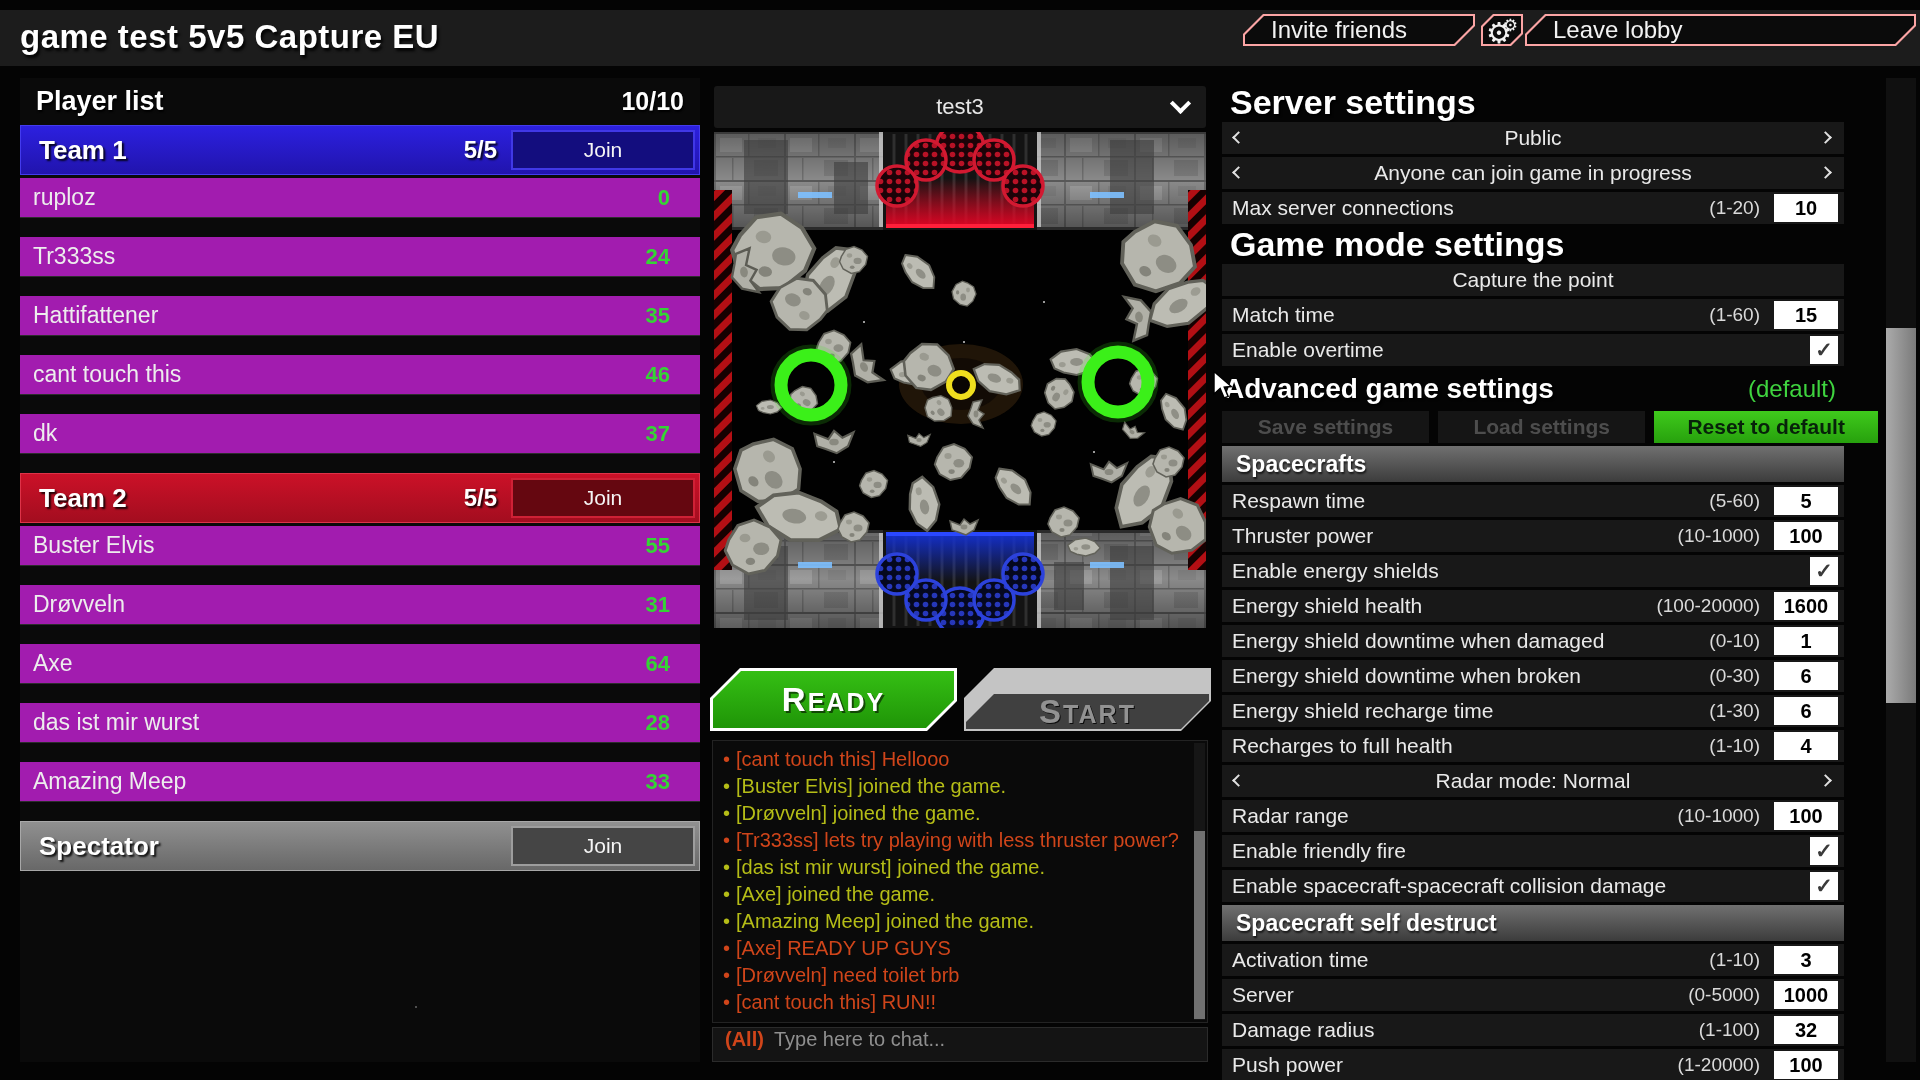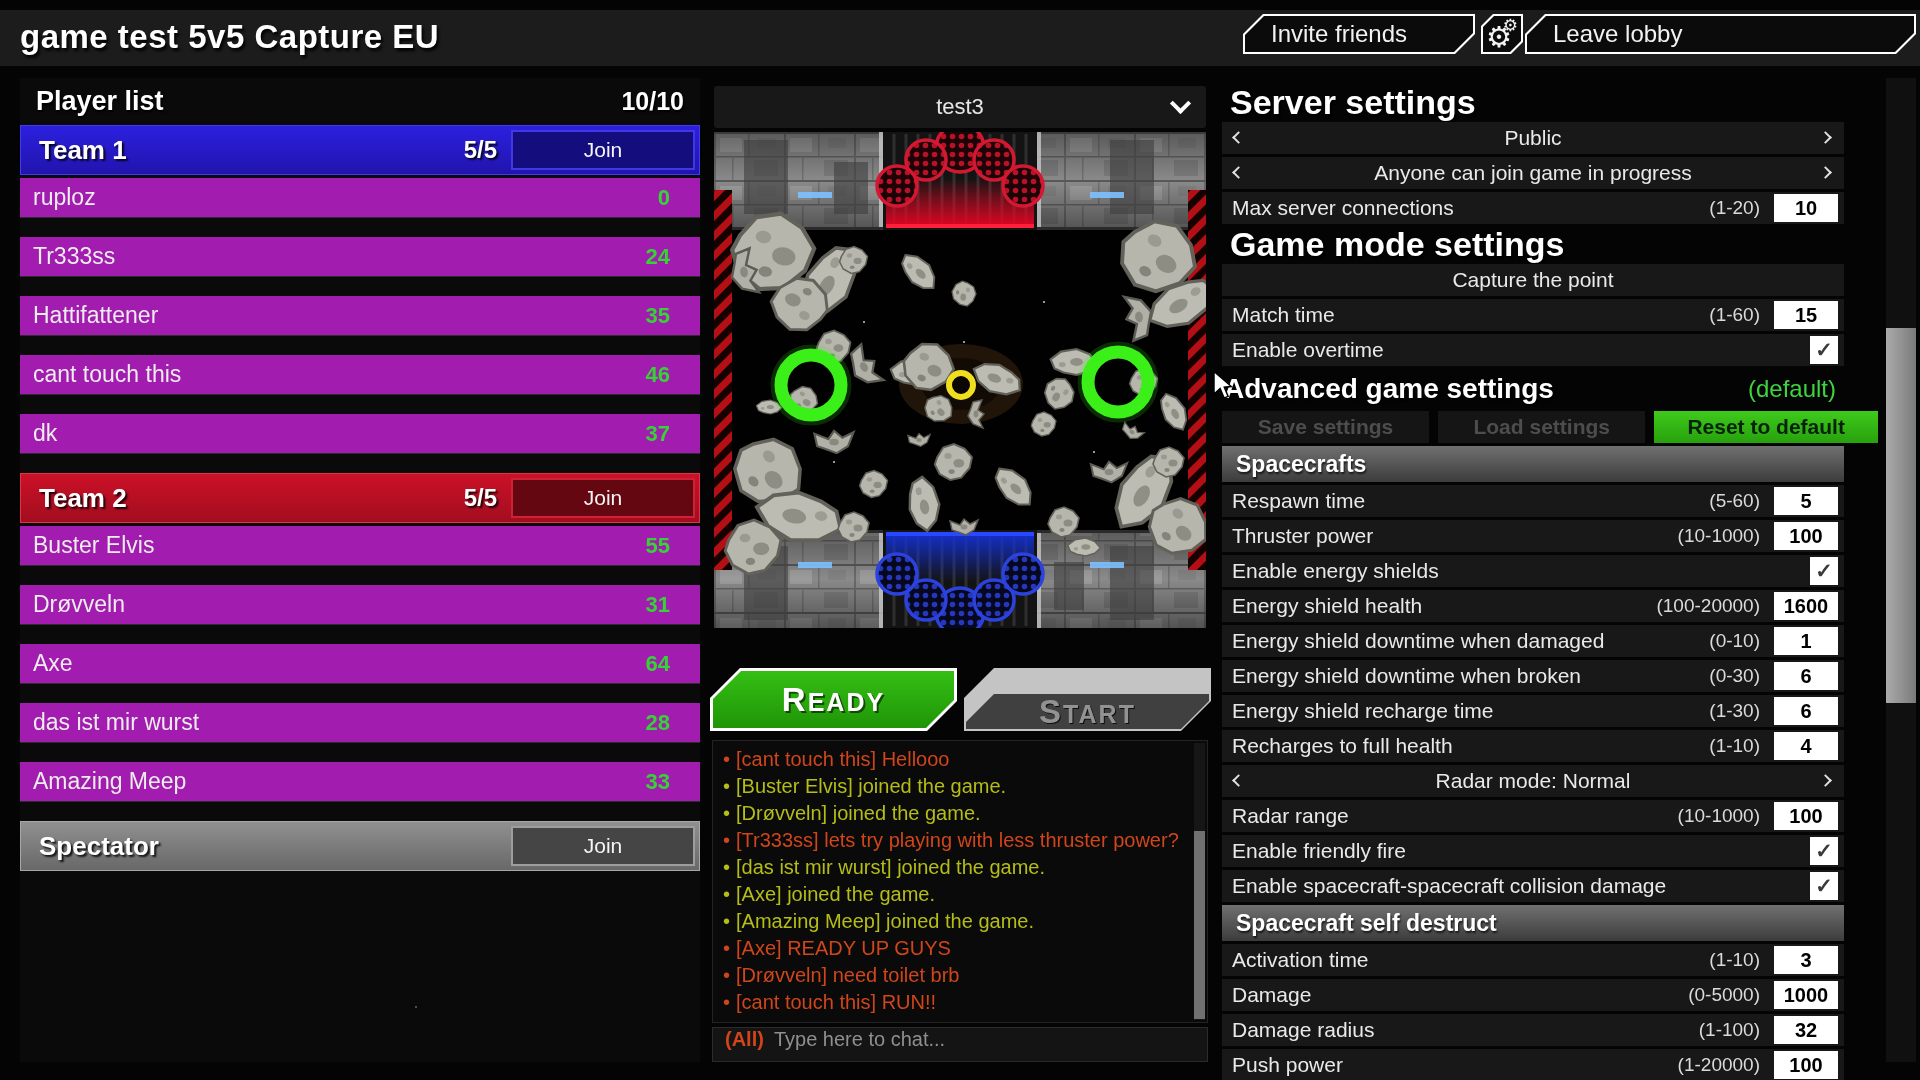--- a/index.html
+++ b/index.html
@@ -21,21 +21,21 @@
   .l2 { background-image:
     radial-gradient(circle 1px at 60px 200px, rgba(255,255,255,.5) 50%, transparent 52%),
     radial-gradient(circle 1.2px at 210px 40px, rgba(255,255,255,.65) 50%, transparent 52%),
     radial-gradient(circle 1px at 320px 150px, rgba(255,255,255,.4) 50%, transparent 52%);
     background-size:380px 240px; opacity:.7; }
 
   
   .topbar { position:absolute; left:0; top:10px; width:1920px; height:56px; background:#1c1c1c; }
   .title { position:absolute; left:20px; top:8px; font-size:33px; font-weight:700;
            text-shadow:2px 3px 3px rgba(0,0,0,.9); letter-spacing:.5px; }
-  .tb-btn { position:absolute; top:4px; height:40px; background:#ffffff;
+  .tb-btn { position:absolute; top:4px; height:32px; background:#fca5a5;
             clip-path:polygon(20px 0,100% 0,100% calc(100% - 20px),calc(100% - 20px) 100%,0 100%,0 20px); }
   .tb-in  { position:absolute; inset:2px; background:#0b0b0b; display:flex; align-items:center;
             padding-left:26px; font-size:24px; color:#f2f2f2;
             clip-path:polygon(19px 0,100% 0,100% calc(100% - 19px),calc(100% - 19px) 100%,0 100%,0 19px); }
   .invite { left:1243px; width:232px; }
   .gear   { left:1481px; width:42px; clip-path:polygon(12px 0,100% 0,100% calc(100% - 12px),calc(100% - 12px) 100%,0 100%,0 12px); }
   .gear .tb-in { padding:0; justify-content:center;
             clip-path:polygon(11px 0,100% 0,100% calc(100% - 11px),calc(100% - 11px) 100%,0 100%,0 11px); }
   .leave  { left:1525px; width:391px; }
   .gear-big { font-size:29px; line-height:1; margin-top:6px; margin-right:6px; }
@@ -571,21 +571,21 @@
 
     <div class="band">
         <span>Spacecraft self destruct</span>
       </div>
     <div class="srow">
       <span class="lbl">Activation time</span>
       <span class="rng">(1-10)</span>
       <span class="numbox">3</span>
     </div>
     <div class="srow">
-      <span class="lbl">Damage</span>
+      <span class="lbl">Server</span>
       <span class="rng">(0-5000)</span>
       <span class="numbox">1000</span>
     </div>
     <div class="srow">
       <span class="lbl">Damage radius</span>
       <span class="rng">(1-100)</span>
       <span class="numbox">32</span>
     </div>
     <div class="srow">
       <span class="lbl">Push power</span>

